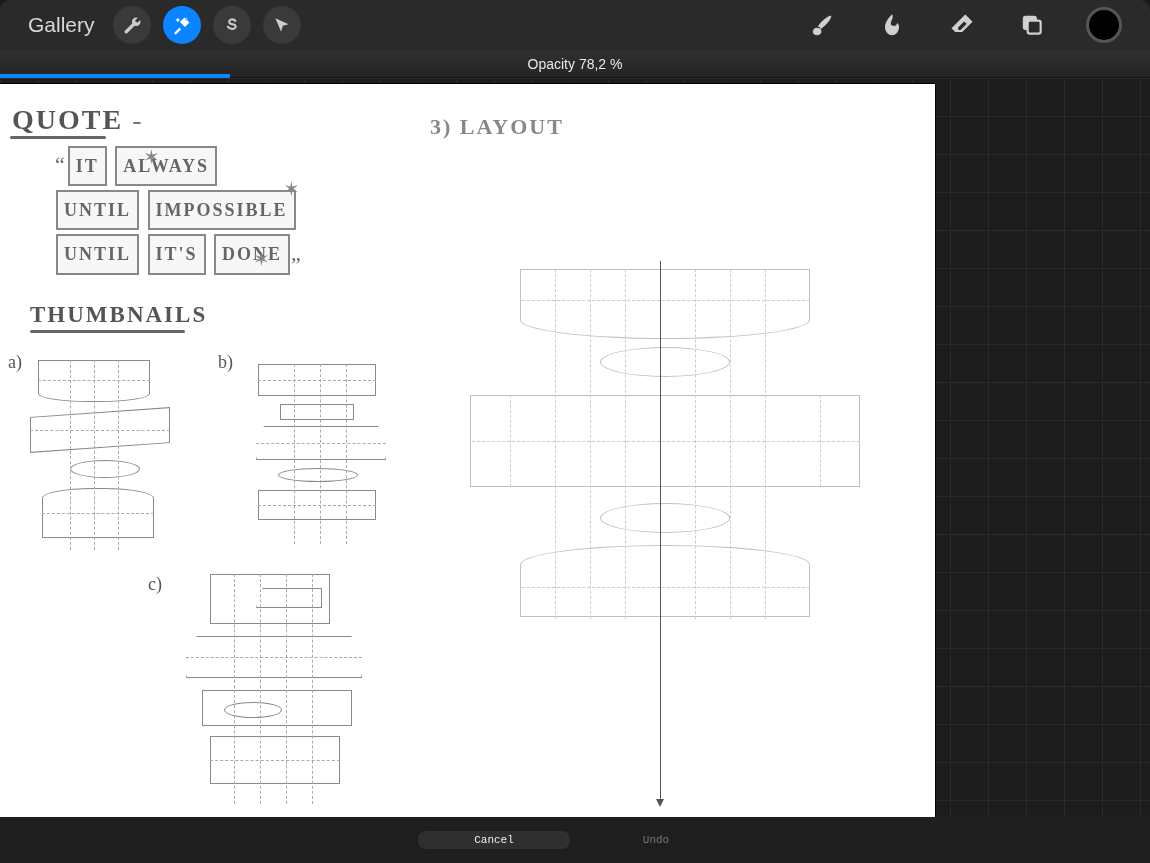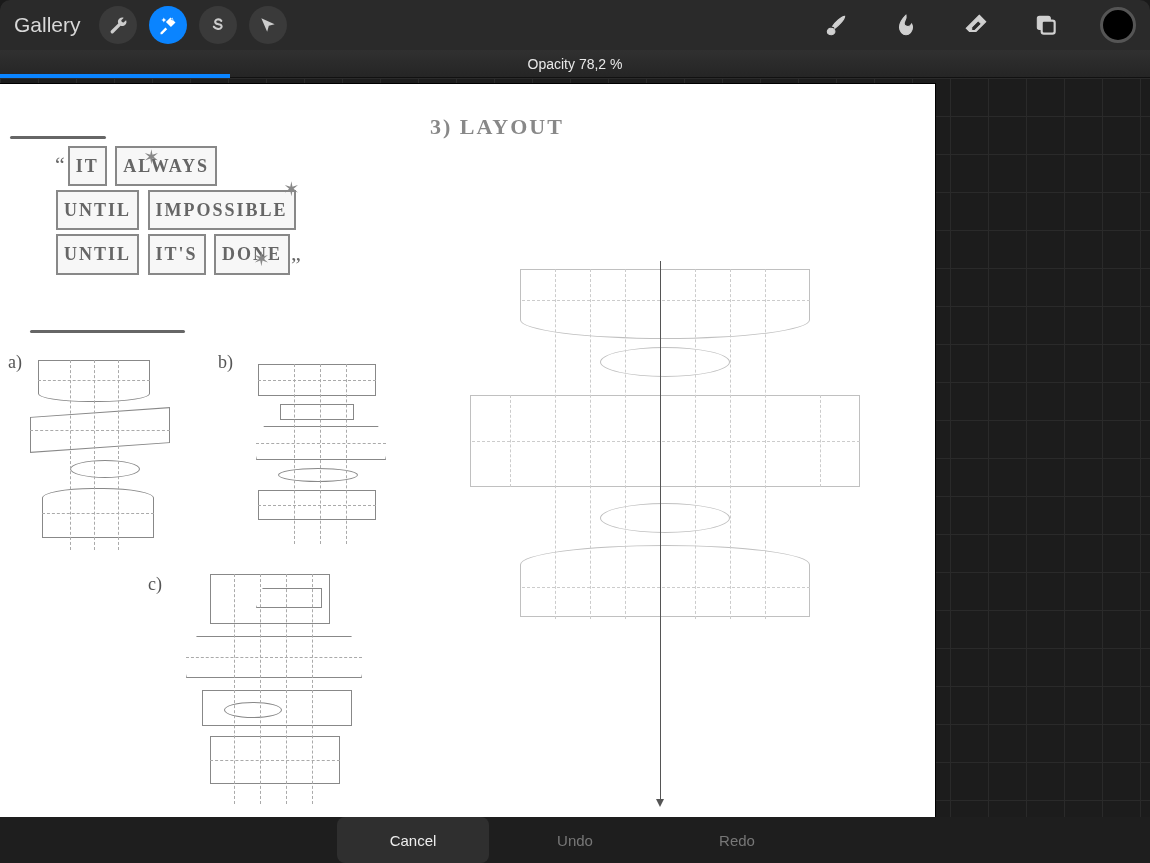--- a/index.html
+++ b/index.html
@@ -12,21 +12,21 @@
     position: relative;
   }
 
   
   .toolbar {
     height: 50px;
     background: #2a2a2a;
     border-radius: 10px 10px 0 0;
     display: flex;
     align-items: center;
-    padding: 0 14px;
+    padding: 0 28px;
     gap: 12px;
   }
   .gallery-btn {
     color: #d8d8d8;
     font-size: 21px;
     font-weight: 400;
     cursor: pointer;
     margin-right: 6px;
   }
   .tool-btn {
@@ -147,25 +147,26 @@
 
   
   .transform-bar {
     position: absolute; bottom: 0; left: 0; right: 0;
     height: 46px;
     background: #1e1e1e;
     display:flex; align-items:center; justify-content:center;
     gap: 10px;
   }
   .tbar-btn {
-    width: 152px; height: 46px;
+    width: 152px; height: 18px;
     border-radius: 8px;
     display:flex; align-items:center; justify-content:center;
-    color:#777; font-size:15px;
+    color:#777; font-size:11px;
     cursor:pointer;
+    font-family:Liberation Mono, monospace;
   }
   .tbar-btn.enabled { background: rgba(255,255,255,0.08); color:#eee; }
 </style>
 </head>
 <body>
 
 <div class="toolbar">
   <div class="gallery-btn">Gallery</div>
 
   <div class="tool-btn">
@@ -216,35 +217,39 @@
 </div>
 
 <div class="slider-bar">
   <span>Opacity 78,2 %</span>
   <div class="slider-track"></div>
 </div>
 
 <div class="workspace">
   <div class="canvas">
 
+    <div class="hand quote-hdr">
+      <span>QUOTE</span> <span class="dash">-</span>
+    </div>
     <div class="quote-hdr-underline"></div>
 
     <div class="quote-box">
       <span style="font-size:22px;vertical-align:top">“</span><span class="w">IT</span>
       <span class="w">ALWAYS</span><br>
       <span class="w">UNTIL</span>
       <span class="w">IMPOSSIBLE</span><br>
       <span class="w">UNTIL</span>
       <span class="w">IT'S</span>
       <span class="w">DONE</span><span style="font-size:22px">„</span>
       <span class="star" style="top:-6px;left:88px">✶</span>
       <span class="star" style="top:26px;left:228px">✶</span>
       <span class="star" style="top:96px;left:198px">✶</span>
     </div>
 
+    <div class="hand thumbs-hdr">THUMBNAILS</div>
     <div class="thumbs-hdr-underline"></div>
 
     <div class="hand layout-hdr">3) LAYOUT</div>
 
     <div class="lbl" style="top:268px;left:8px">a)</div>
     <div class="lbl" style="top:268px;left:218px">b)</div>
     <div class="lbl" style="top:490px;left:148px">c)</div>
 
     <div class="thumb" style="top:276px;left:30px;width:140px;height:190px">
       <div class="shape" style="top:0;left:8px;width:112px;height:42px;border-radius:0 0 45% 45%/0 0 20% 20%"></div>
@@ -315,14 +320,13 @@
       <div class="center-axis"></div>
       <div class="arrowhead"></div>
     </div>
 
   </div>
 </div>
 
 <div class="transform-bar">
   <div class="tbar-btn enabled">Cancel</div>
   <div class="tbar-btn">Undo</div>
-  <div class="tbar-btn">Redo</div>
 </div>
 
 </body></html>

